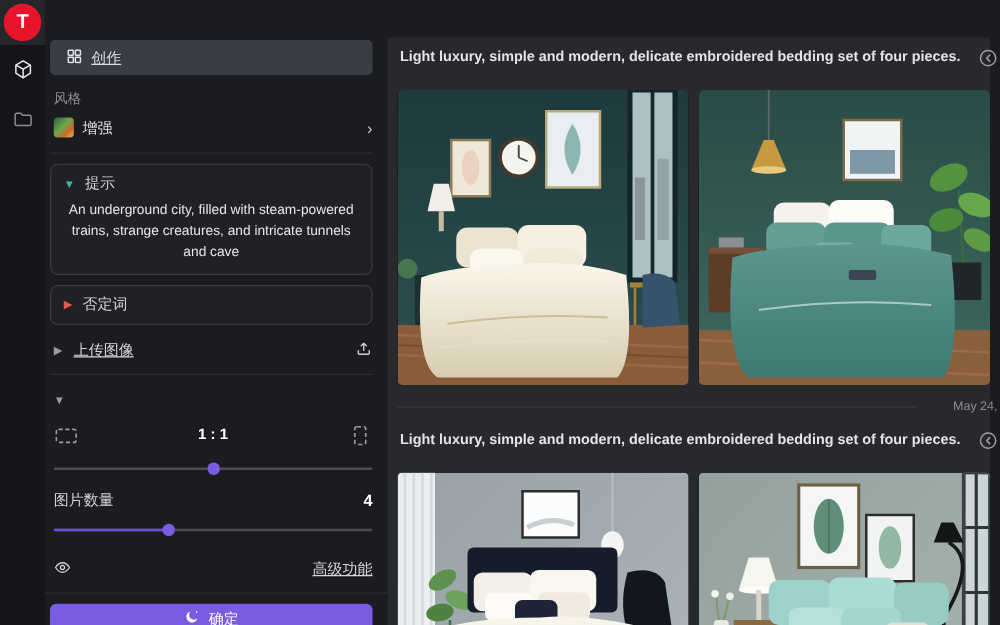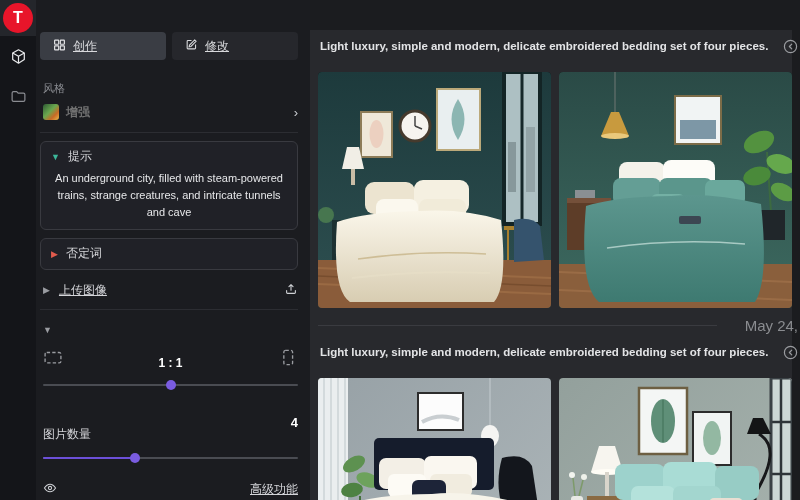--- a/index.html
+++ b/index.html
@@ -16,70 +16,70 @@
   .side-item + .side-item { margin-top:14px; }
   .side-item svg { width:17px; height:17px; }
 
   
   .panel { position:absolute; left:36px; top:0; width:274px; height:500px; background:#1b1c20; z-index:4; }
   .tabs { margin:32px 12px 0 4px; display:flex; gap:6px; }
   .tab { flex:1; height:28px; border-radius:4px; background:#26272c; display:flex; align-items:center;
          padding-left:13px; gap:7px; color:#d8d9dc; font-size:12px; cursor:pointer;text-decoration:underline; }
   .tab.active { background:#3a3d44; }
   .tab svg { width:13px; height:13px; }
-  .sec-label { margin:21px 12px 0 7px; font-size:11px; color:#8a8c91; }
+  .sec-label { margin:11px 12px 0 7px; font-size:11px; color:#8a8c91; }
   .style-row { margin:5px 12px 0 7px; height:22px; display:flex; align-items:center; gap:7px; cursor:pointer; }
   .style-thumb { width:16px; height:16px; border-radius:3px;
     background:linear-gradient(135deg,#2e5a34 0%,#6aa84f 45%,#c96a26 72%,#e8b84a 100%); }
-  .style-name { font-size:12px; color:#737373; flex:1;font-weight:bold; }
+  .style-name { font-size:12px; color:#e5e5e5; flex:1; }
   .chev { color:#c9cbd0; font-size:13px; line-height:1; }
   .divider { height:1px; background:#2c2d32; margin:9px 12px 0 4px; }
   .box { margin:8px 12px 0 4px; background:#202127; border:1px solid #393a40; border-radius:6px; }
   .box-head { display:flex; align-items:center; gap:8px; padding:6px 10px 2px 10px; font-size:12px; color:#d4d5d9; cursor:pointer; }
   .box-head .arrow { font-size:9px; }
   .arrow.green { color:#3cb89a; }
   .arrow.red { color:#e05b4d; }
   .arrow.gray { color:#9a9ca1; }
   .prompt-text { padding:3px 10px 8px 10px; font-size:11px; line-height:1.55; color:#e6e7e9; cursor:text;text-align:center; }
   .neg-box { padding-bottom:5px; }
   .flat-row { margin:10px 12px 0 7px; height:20px; display:flex; align-items:center; gap:9px;
               font-size:12px; color:#d4d5d9; cursor:pointer; }
   .flat-row .grow { flex:1;text-decoration:underline; }
   .flat-row svg { width:14px; height:14px; }
-  .aspect-row { margin:10px 12px 0 7px; height:20px; display:flex; align-items:flex-end; }
+  .aspect-row { margin:10px 12px 0 7px; height:20px; display:flex; align-items:flex-start; }
   .aspect-row svg { width:20px; height:17px; }
   .ratio { flex:1; text-align:center; font-size:12px; font-weight:bold; color:#fff; }
   .slider { position:relative; margin:10px 12px 0 7px; height:10px; cursor:pointer; }
   .slider .track { position:absolute; top:4px; left:0; right:0; height:2px; background:#4a4c52; border-radius:1px; }
   .slider .fill { position:absolute; top:4px; left:0; height:2px; background:#6c50d8; border-radius:1px; }
   .slider .thumb { position:absolute; top:0; width:10px; height:10px; border-radius:50%; background:#7a5ce0;
                    transform:translateX(-5px); }
   .count-row { margin:12px 12px 0 7px; display:flex; align-items:center; font-size:12px; color:#d4d5d9; }
-  .count-row .grow { flex:1;margin-top:24px; }
+  .count-row .grow { flex:1; }
   .count-val { font-size:13px; font-weight:bold; color:#fff; }
   .confirm-btn { margin:8px 12px 0 4px; height:24px; border:none; width:calc(100% - 16px); border-radius:5px;
     background:#7a5ce0; color:#fff; font-size:12px; display:flex; align-items:center; justify-content:center;
     gap:7px; cursor:pointer; font-family:inherit; }
   .confirm-btn svg { width:13px; height:13px; }
 
   
   .main { position:absolute; left:310px; top:0; right:0; bottom:0; background:#28292d; }
   .main-top { position:absolute; top:0; left:0; right:0; height:30px; background:#1b1c1f; z-index:1; }
   .scroll-strip { position:absolute; top:0; right:0; width:8px; height:100%; background:#1b1c1f; z-index:0; }
   .feed { position:relative; z-index:1; padding-top:30px; }
   .prompt-bar { height:32px; display:flex; align-items:center; padding-left:10px; }
   .prompt-bar .ptext { font-size:11.5px; color:#e3e4e6;font-weight:bold; }
   .regen { margin-left:14px; width:17px; height:17px; cursor:pointer; display:flex; }
   .regen svg { width:17px; height:17px; }
   .cards { display:flex; gap:8px; padding:10px 0 0 8px; }
   .card { width:233px; height:236px; border-radius:4px; overflow:hidden; background:#0c0d0f; cursor:pointer; flex:none; }
   .card svg { display:block; width:233px; height:236px; }
   .date-row { display:flex; align-items:center; margin:10px 2px 0 8px; height:14px; }
   .date-row .line { flex:1; height:1px; background:#3a3b40; }
-  .date-row .date { margin-left:28px; font-size:15px; color:#8a8c90; white-space:nowrap; }
+  .date-row .date { margin-left:28px; font-size:10px; color:#8a8c90; white-space:nowrap; }
   .prompt-bar.second { margin-top:4px; }
 </style>
 </head>
 <body>
 
 <div class="sidebar">
   <div class="logo-tile">
     <div class="logo">T</div>
   </div>
   <div class="side-item first">
@@ -105,29 +105,20 @@
     <div class="tab active">
       <span>
         <svg viewBox="0 0 24 24" fill="none" stroke="#e3e4e6" stroke-width="2.2">
           <rect x="3" y="4" width="7.5" height="7.5" rx="1"></rect>
             <rect x="13.5" y="4" width="7.5" height="7.5" rx="1"></rect>
           <rect x="3" y="14.5" width="7.5" height="7.5" rx="1"></rect>
             <rect x="13.5" y="14.5" width="7.5" height="7.5" rx="1"></rect>
         </svg>
       </span>
       <span>创作</span>
-    </div>
-    <div class="tab">
-      <span>
-        <svg viewBox="0 0 24 24" fill="none" stroke="#d8d9dc" stroke-width="2">
-          <path d="M12 4.5H5.5a1.5 1.5 0 00-1.5 1.5v12.5a1.5 1.5 0 001.5 1.5H18a1.5 1.5 0 001.5-1.5V12"></path>
-          <path d="M17.8 3.6l2.6 2.6L11 15.6l-3.4 0.8 0.8-3.4 9.4-9.4z"></path>
-        </svg>
-      </span>
-      <span>修改</span>
     </div>
   </div>
 
   <div class="sec-label">风格</div>
   <div class="style-row">
     <span class="style-thumb"></span>
     <span class="style-name">增强</span>
     <span class="chev">›</span>
   </div>
 

